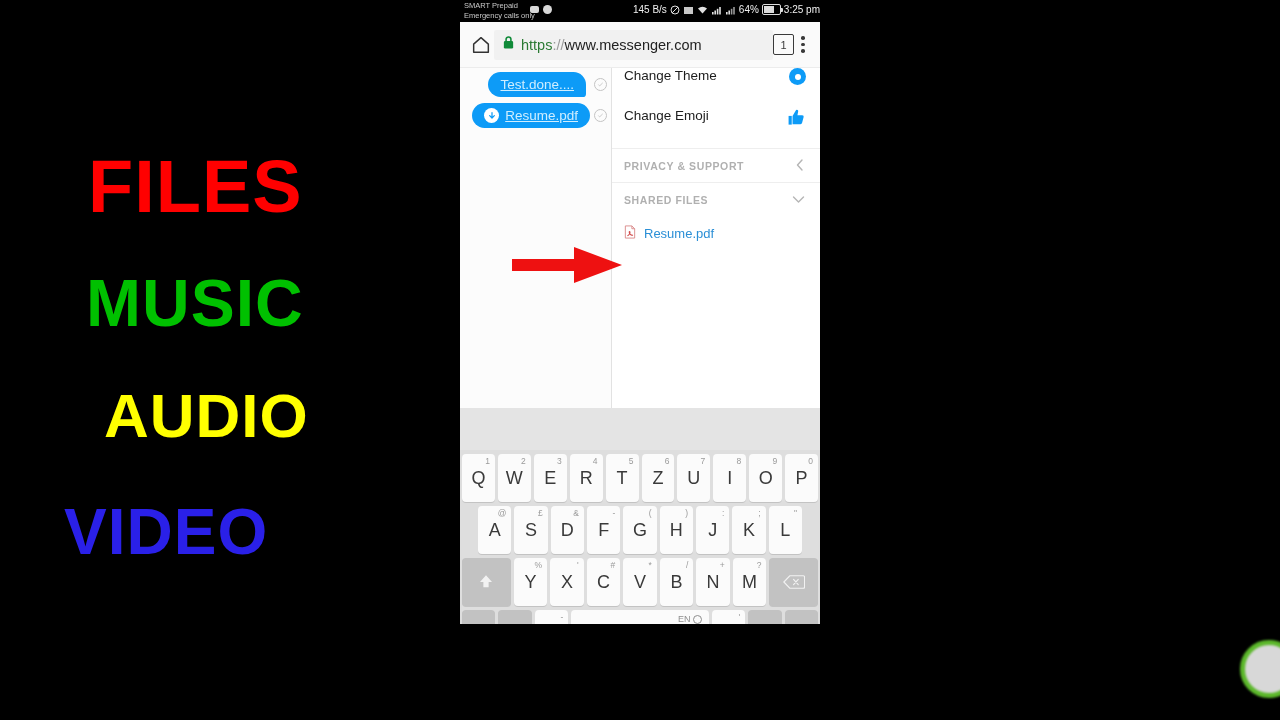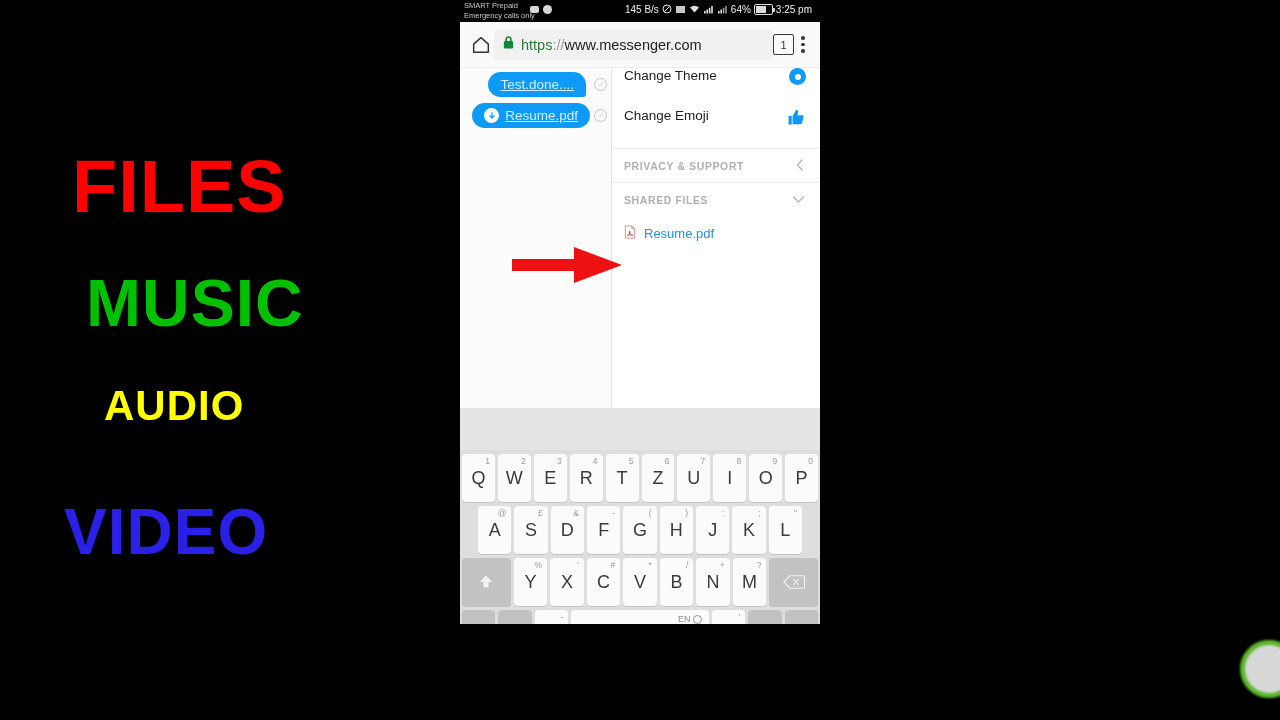--- a/index.html
+++ b/index.html
@@ -27,23 +27,23 @@
     height: 720px;
   }
   .promo-word {
     position: absolute;
     font-weight: bold;
     letter-spacing: 1px;
     line-height: 1;
     white-space: nowrap;
     font-family: "Liberation Sans", sans-serif;
   }
-  .promo-files  { left: 72px;  top: 150px; font-size: 74px; color: #ff0000; }
+  .promo-files  { left: 88px;  top: 150px; font-size: 74px; color: #ff0000; }
   .promo-music  { left: 86px;  top: 270px; font-size: 66px; color: #00c000; }
-  .promo-audio  { left: 104px; top: 385px; font-size: 42px; color: #ffff00; }
+  .promo-audio  { left: 104px; top: 385px; font-size: 62px; color: #ffff00; }
   .promo-video  { left: 64px;  top: 500px; font-size: 64px; color: #2a20e8; }
 
   
   .phone {
     position: absolute;
     left: 460px;
     top: 0;
     width: 360px;
     height: 624px;
     background: #ffffff;
@@ -72,23 +72,24 @@
     left: 70px;
     top: 5px;
     display: flex;
     gap: 4px;
     align-items: center;
   }
   .mini-ic { width: 9px; height: 7px; background: #d8d8d8; border-radius: 2px; display:block; }
   .mini-ic.round { border-radius: 50%; height: 9px; width: 9px; }
   .status-right {
     position: absolute;
-    right: 8px;
+    right: 0;
     top: 4px;
     display: flex;
+    align-items: center;
     gap: 3px;
     font-size: 10px;
     color: #f0f0f0;
     white-space: nowrap;
   }
   .status-right .svgic { display: block; }
   .battery {
     width: 17px; height: 9px;
     border: 1.2px solid #dcdcdc;
     border-radius: 2px;

